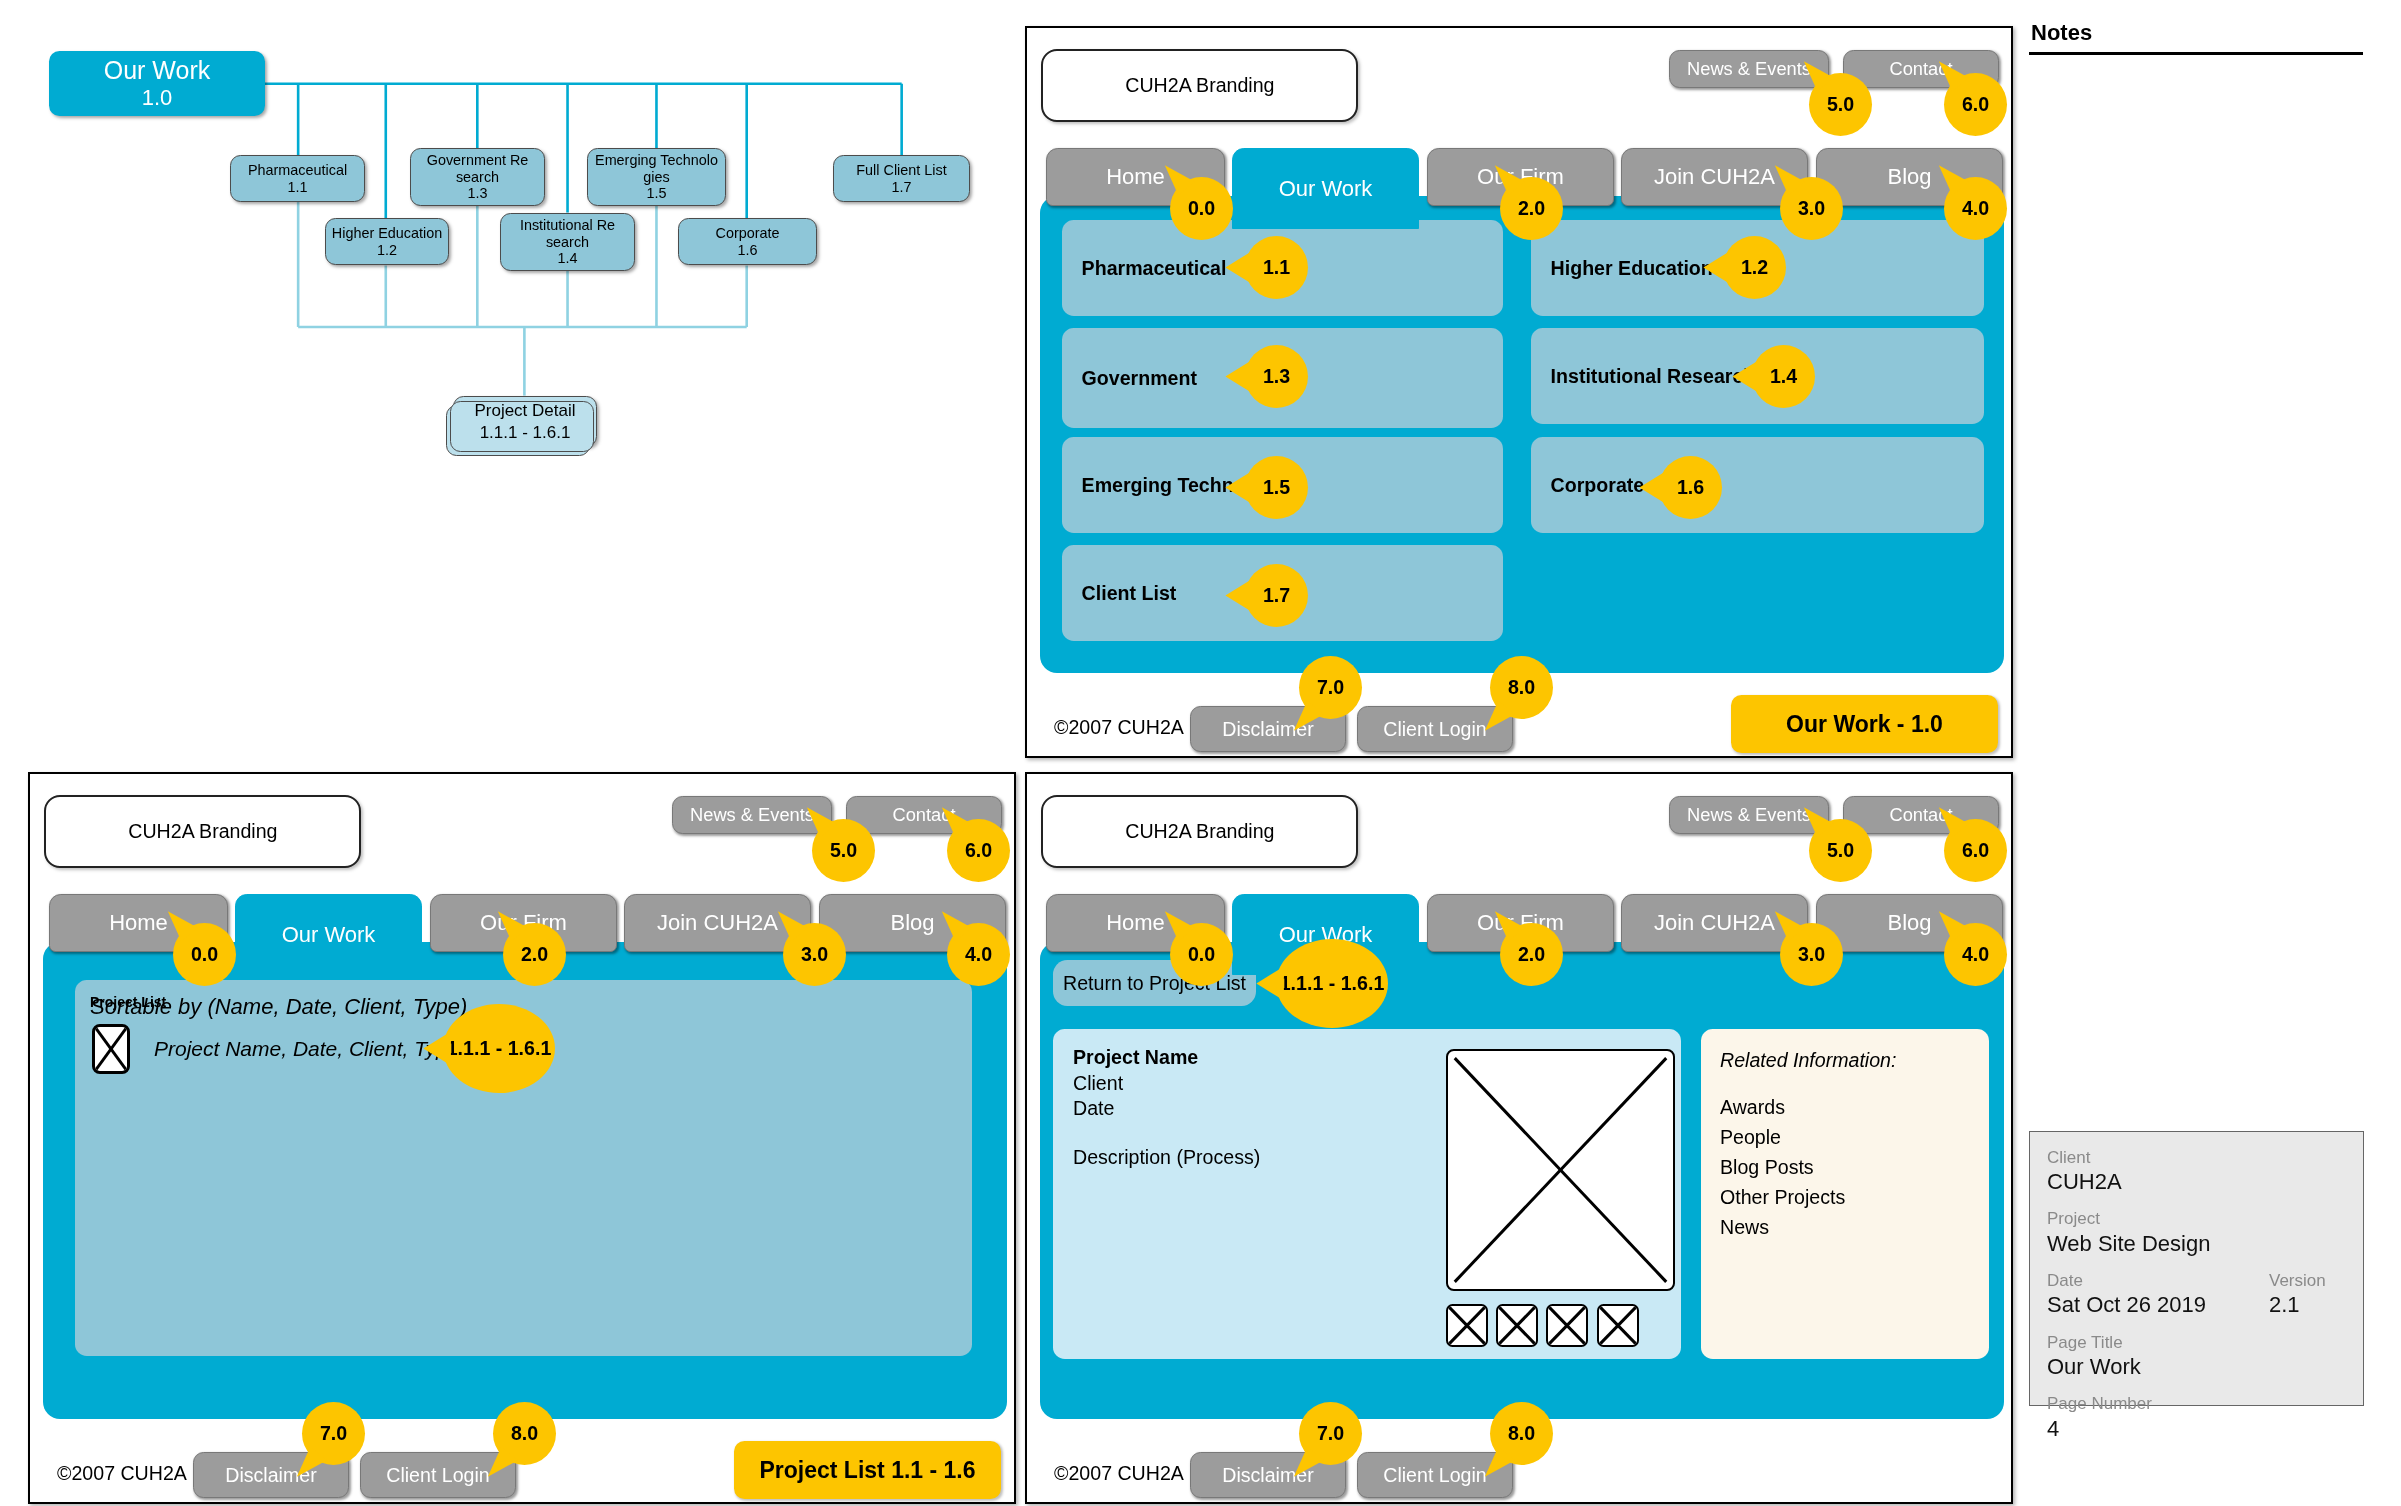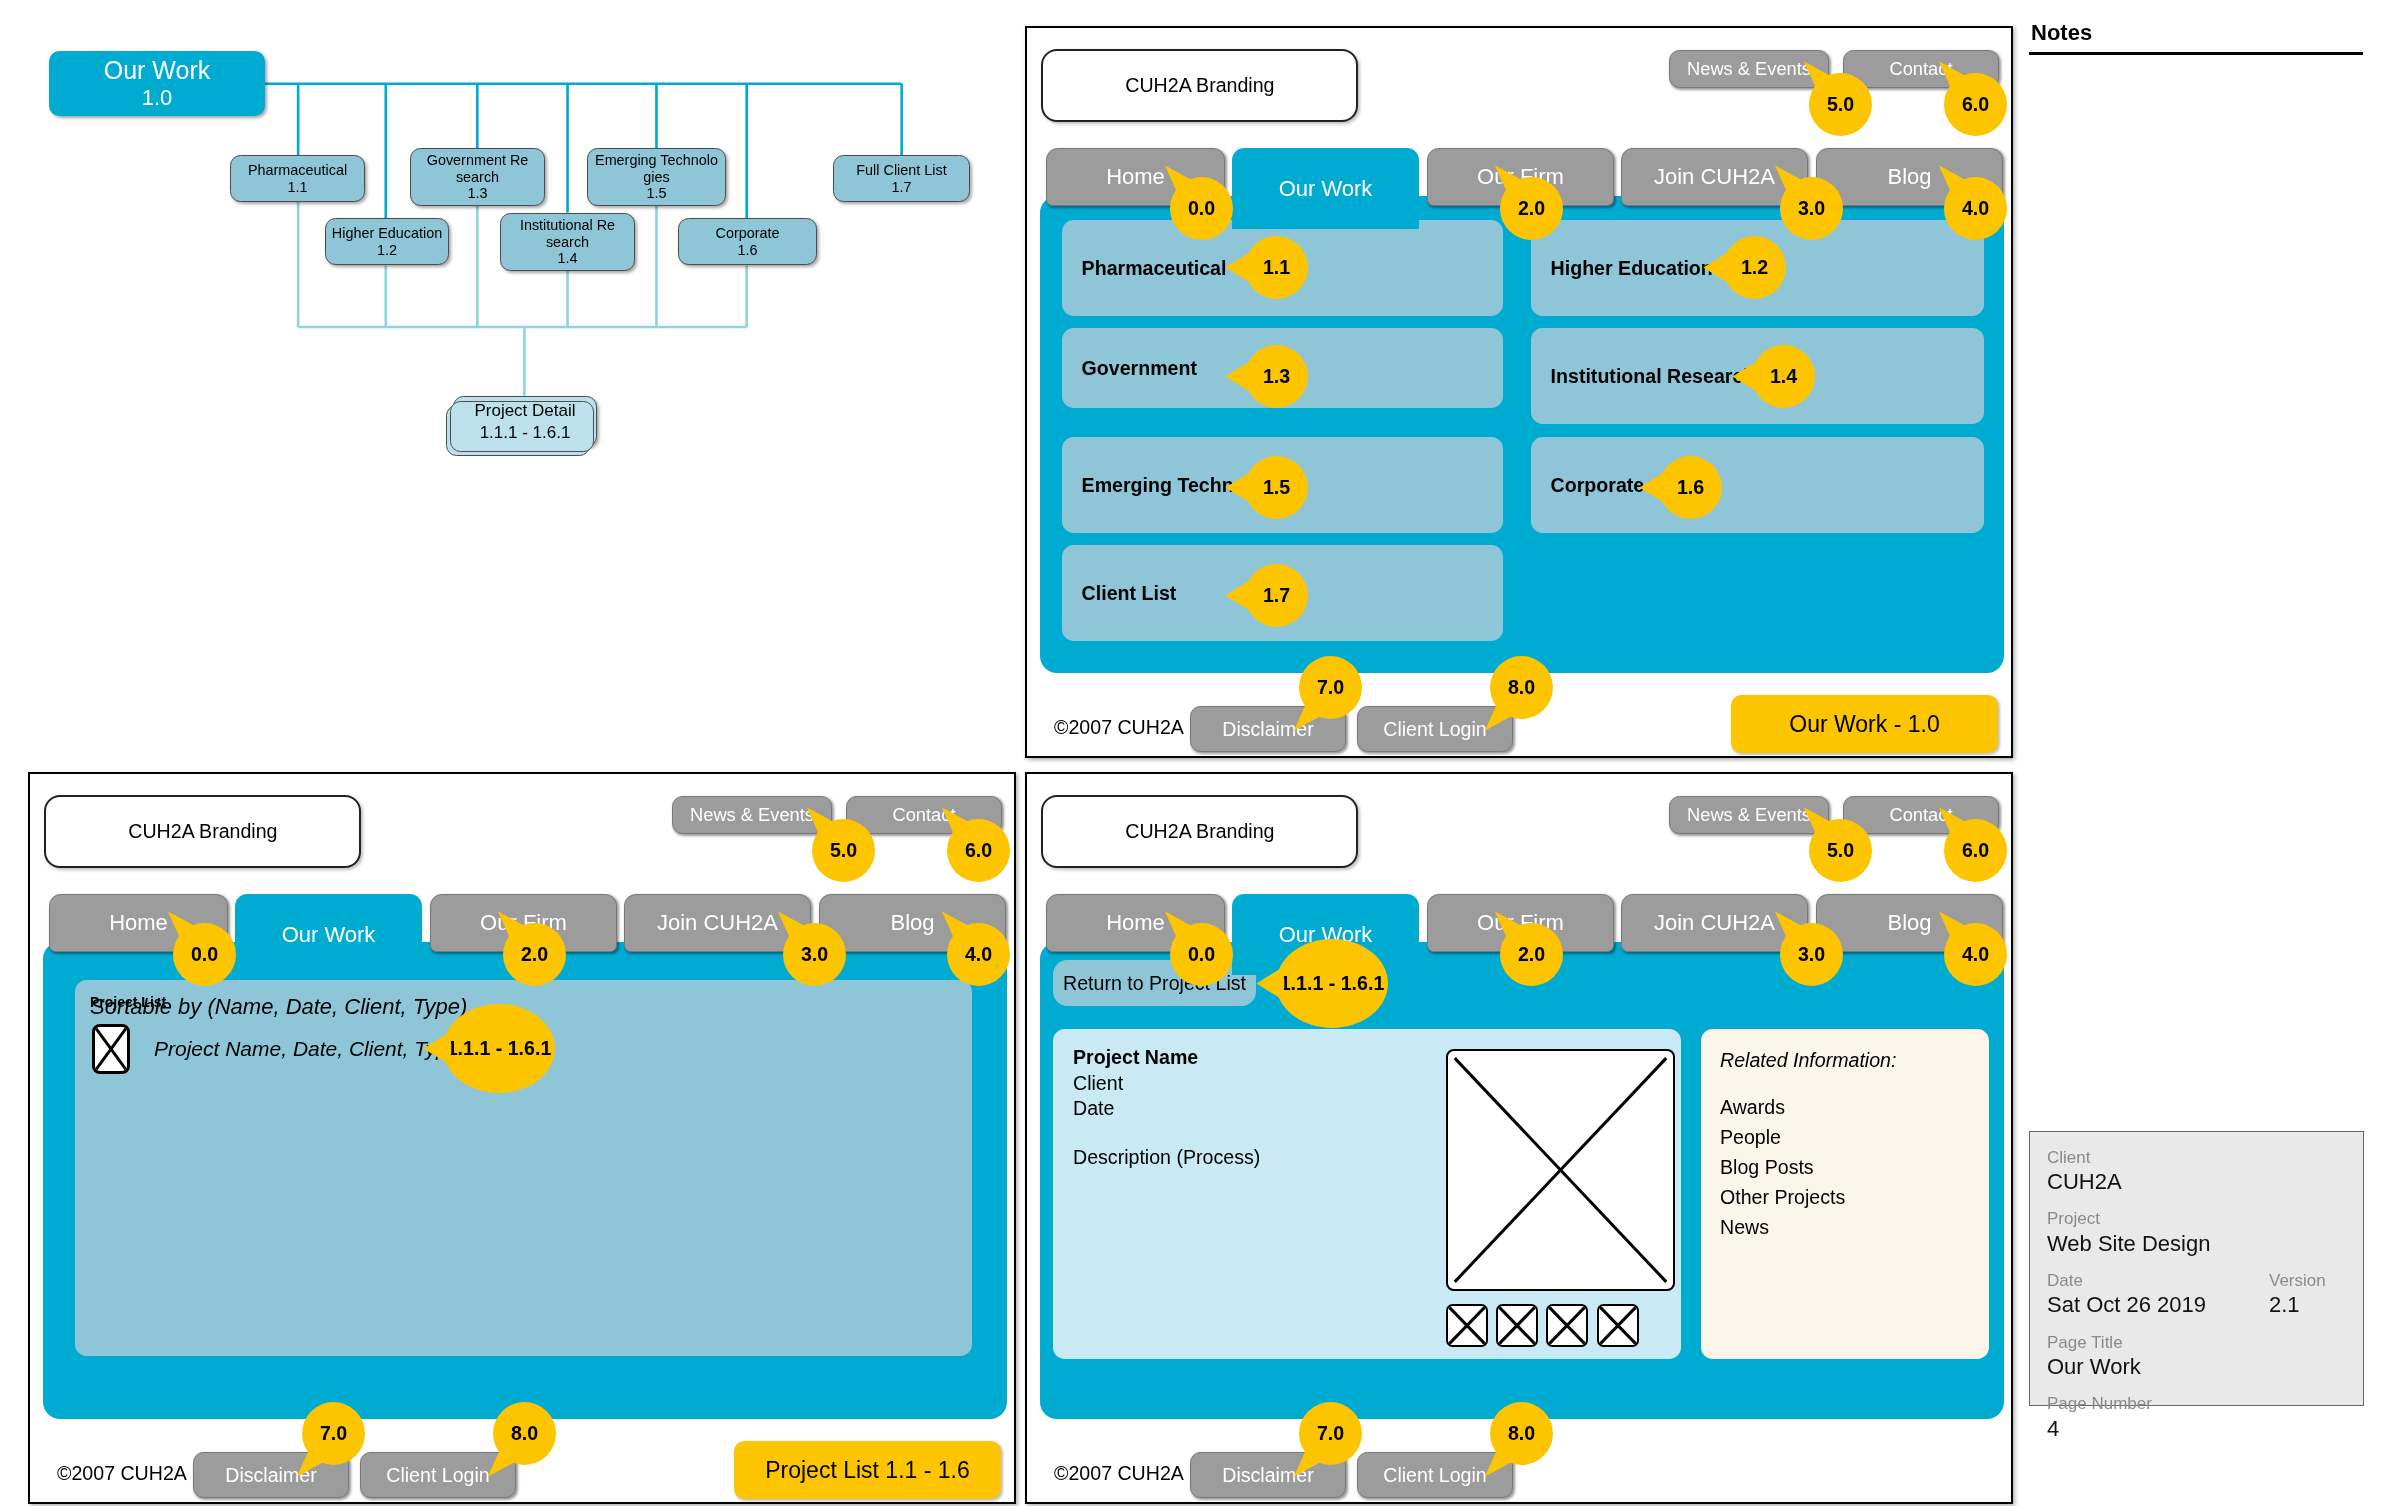--- a/index.html
+++ b/index.html
@@ -24,21 +24,21 @@
   .panel { position:absolute; width:988px; height:732px; background:#fff; border:2.6px solid #000; box-shadow:2px 2px 3.9px rgba(0,0,0,.3); }
   .brandbox { position:absolute; left:14.4px; top:21px; width:317px; height:73px; background:#fff; border:2px solid #222; border-radius:16px; box-shadow:2px 2px 3.3px rgba(0,0,0,.25); display:flex; align-items:center; justify-content:center; font-size:19.6px; }
   .gbtn { position:absolute; height:38px; background:#9C9C9C; border:0.7px solid #787878; border-radius:10.5px; color:#fff; font-size:18.3px; display:flex; align-items:center; justify-content:center; box-shadow:1.3px 1.3px 2.6px rgba(0,0,0,.4); }
   .tab { position:absolute; top:120px; height:58px; background:#9C9C9C; border:0.7px solid #787878; border-radius:11.8px 11.8px 6.5px 6.5px; color:#fff; font-size:22px; display:flex; align-items:center; justify-content:center; box-shadow:1.3px 1.3px 2.6px rgba(0,0,0,.4); z-index:2; }
   .tab.active { background:#00ABD2; border-color:#00ABD2; height:81px; border-radius:11.8px 11.8px 0 0; box-shadow:none; z-index:3; }
   .content { position:absolute; left:13px; top:168px; width:964px; height:477px; background:#00ABD2; border-radius:17px; z-index:1; }
   .tile { position:absolute; background:#8EC6D8; border-radius:11.8px; display:flex; align-items:center; z-index:2; }
   .tile-label { font-weight:bold; font-size:19.6px; padding-left:19.6px; }
   .copyright { position:absolute; left:27px; top:688px; font-size:19.6px; z-index:2; }
   .fbtn { position:absolute; top:678px; width:156px; height:46px; background:#9C9C9C; border:0.7px solid #787878; border-radius:10.5px; color:#fff; font-size:19.6px; display:flex; align-items:center; justify-content:center; box-shadow:1.3px 1.3px 2.6px rgba(0,0,0,.4); z-index:2; }
-  .badge { position:absolute; left:704px; top:667px; width:267px; height:58px; background:#FDC500; border-radius:10.5px; font-weight:normal; font-size:23px; line-height:1.15; display:flex; align-items:center; justify-content:center; text-align:center; padding:0 18px; box-shadow:1.3px 1.3px 2.6px rgba(0,0,0,.25); z-index:2; }
+  .badge { position:absolute; left:704px; top:667px; width:267px; height:58px; background:#FDC500; border-radius:10.5px; font-weight:bold; font-size:23px; line-height:1.15; display:flex; align-items:center; justify-content:center; text-align:center; padding:0 18px; box-shadow:1.3px 1.3px 2.6px rgba(0,0,0,.25); z-index:2; }
 
   
   .co { position:absolute; width:63px; height:63px; border-radius:50%; background:#FDC500; display:flex; align-items:center; justify-content:center; font-weight:bold; font-size:19.6px; z-index:6; }
   .co::before { content:""; position:absolute; background:#FDC500; width:30px; height:30px; }
   .co.ul::before { left:-5.2px; top:-11.8px; clip-path:polygon(0 0, 100% 55%, 45% 100%); }
   .co.dl::before { left:-5.2px; bottom:-11.8px; clip-path:polygon(0 100%, 45% 0, 100% 45%); }
   .co.lt::before { left:-19.6px; top:50%; transform:translateY(-50%); width:27.5px; height:37px; clip-path:polygon(0 50%, 100% 4%, 100% 96%); }
   .co.big { width:112px; height:89px; }
 
   
@@ -179,21 +179,21 @@
       </div>
 
     <div class="content"></div>
 
     <div class="tile" style="left:35px;top:192px;width:441px;height:96px">
         <span class="tile-label">Pharmaceutical</span>
       </div>
     <div class="tile" style="left:504px;top:192px;width:453px;height:96px">
         <span class="tile-label">Higher Education</span>
       </div>
-    <div class="tile" style="left:35px;top:300px;width:441px;height:80px">
+    <div class="tile" style="left:35px;top:300px;width:441px;height:100px">
         <span class="tile-label">Government</span>
       </div>
     <div class="tile" style="left:504px;top:300px;width:453px;height:96px">
         <span class="tile-label">Institutional Research</span>
       </div>
     <div class="tile" style="left:35px;top:409px;width:441px;height:96px">
         <span class="tile-label">Emerging Technology</span>
       </div>
     <div class="tile" style="left:504px;top:409px;width:453px;height:96px">
         <span class="tile-label">Corporate</span>

